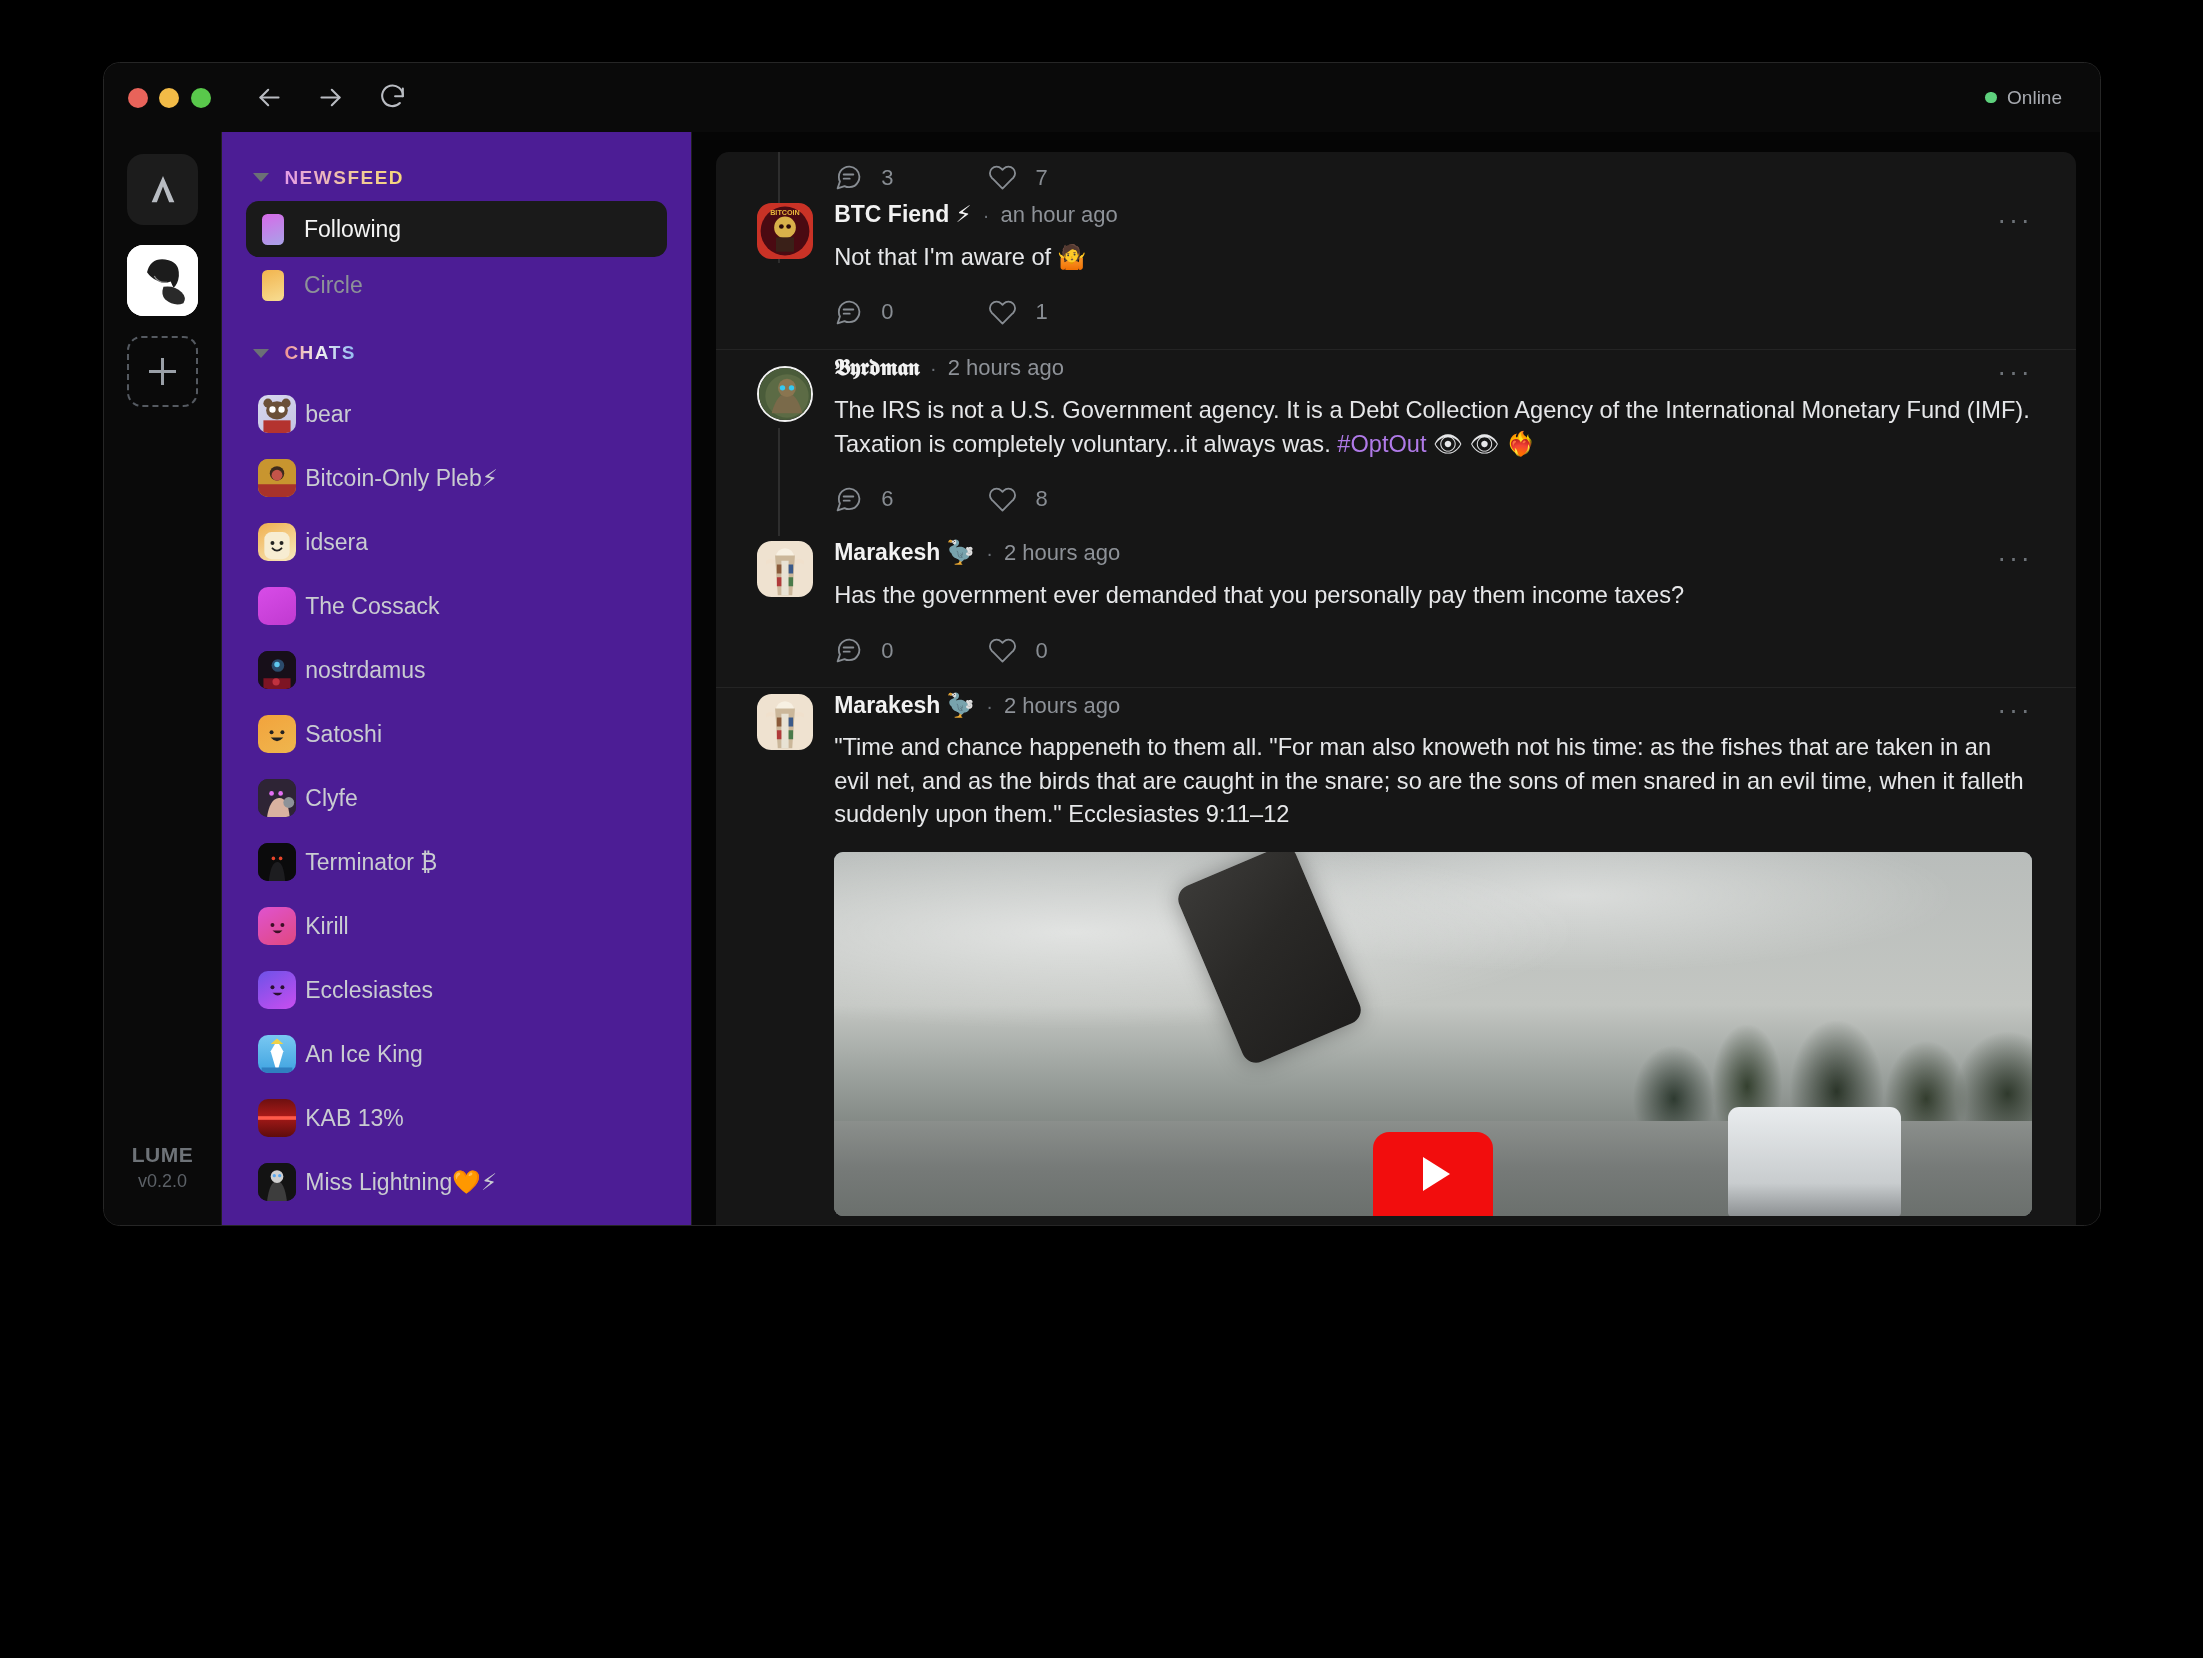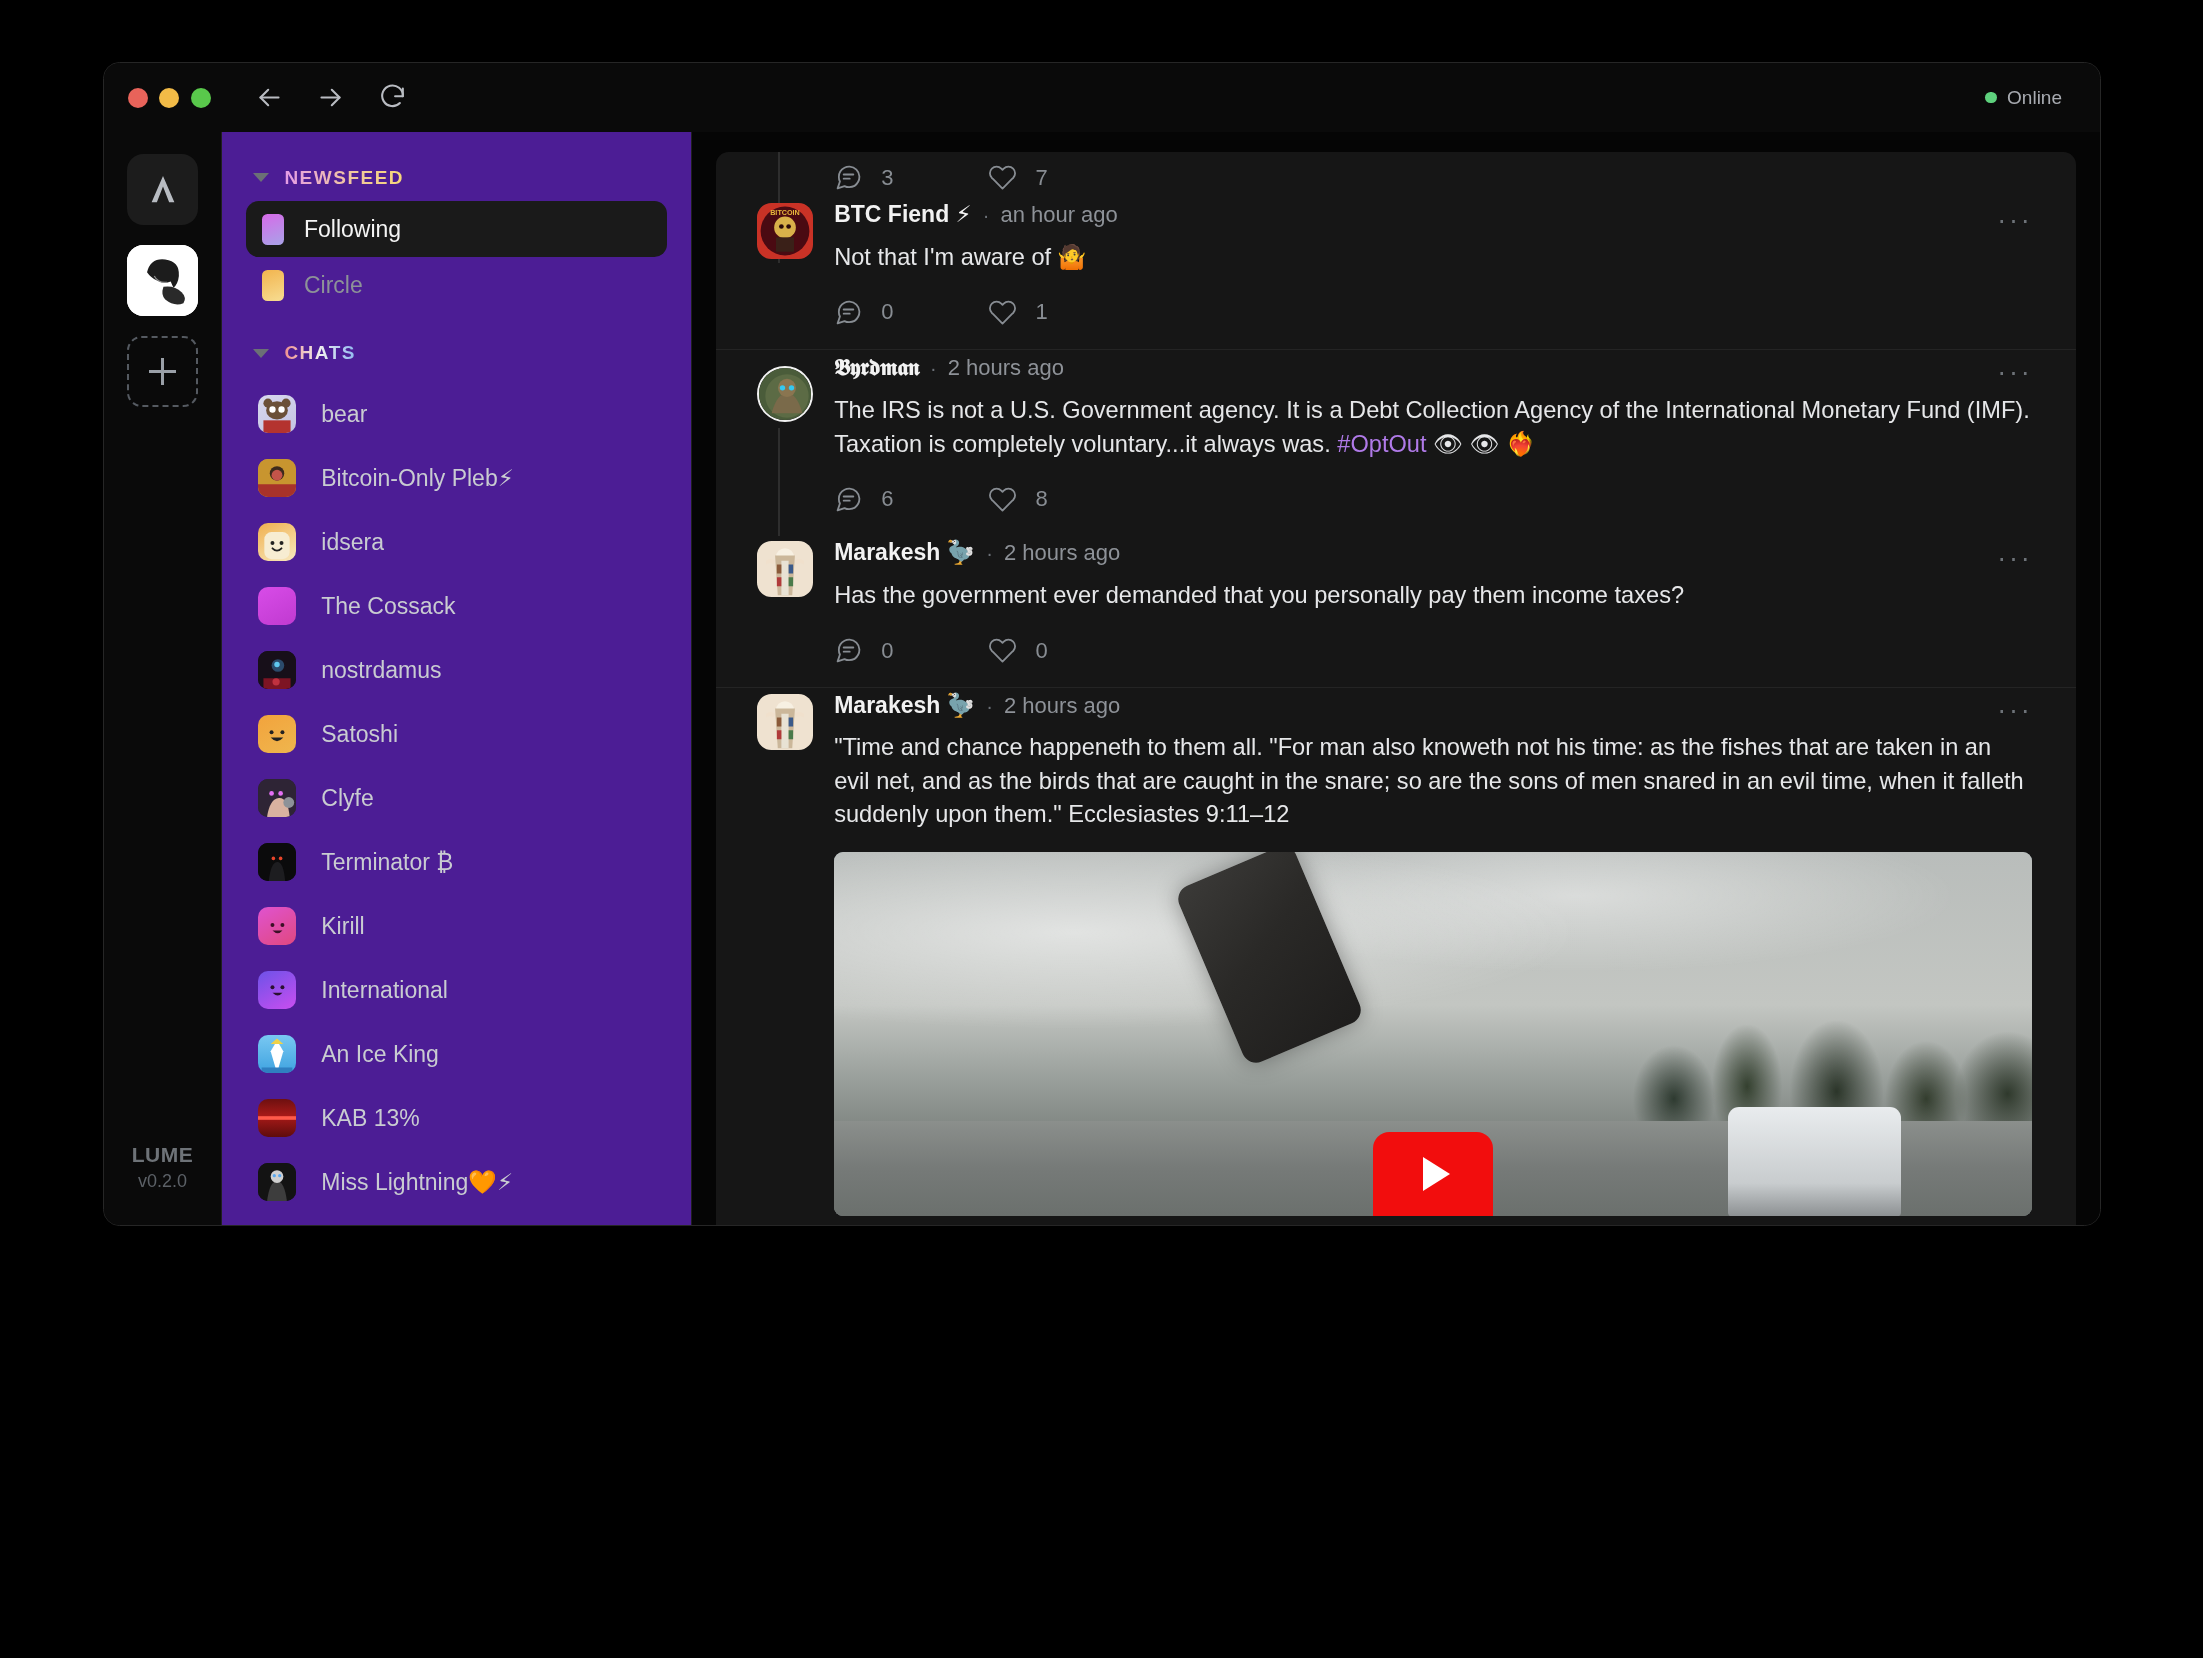--- a/index.html
+++ b/index.html
@@ -150,21 +150,21 @@
     font-size: 23px;
     color: #8d9298;
   }
   .nav-row.active { background: #1a1a1a; color: #f5f5f5; }
   .feed-swatch { width: 22px; height: 31px; border-radius: 5.5px; flex: 0 0 auto; }
   #swatch-following { background: linear-gradient(160deg,#d66ae8,#a9a3e8); }
   #swatch-circle { background: linear-gradient(160deg,#f2b44e,#f7dd92); }
 
   #chats-list { margin-top: 9px; }
   .chat-row {
-    display: flex; align-items: center; gap: 25px;
+    display: flex; align-items: center; gap: 9px;
     height: 64px;
     padding: 0 12.7px;
     border-radius: 12.7px;
     font-size: 23px;
     color: #c9ccd1;
     white-space: nowrap;
   }
   .chat-av {
     width: 38px; height: 38px;
     border-radius: 10px;
@@ -502,21 +502,21 @@
                 <path d="M16 26q6 6 11 0" fill="#3a1026"></path>
               </svg></span>
           <span class="chat-label">Kirill</span>
         </div>
         <div class="chat-row">
           <span class="chat-av" style="background:linear-gradient(150deg,#6d52e8,#c94ef0)"><svg width="38" height="38" viewBox="0 0 42 42">
                 <circle cx="16" cy="18" r="2.2" fill="#2a1030"></circle>
                 <circle cx="27" cy="18" r="2.2" fill="#2a1030"></circle>
                 <path d="M16 24q6 6 11 0" fill="#2a1030"></path>
               </svg></span>
-          <span class="chat-label">International</span>
+          <span class="chat-label">Ecclesiastes</span>
         </div>
         <div class="chat-row">
           <span class="chat-av" style="background:linear-gradient(180deg,#79c8f2,#3fa3e0)"><svg width="38" height="38" viewBox="0 0 42 42">
                 <path d="M21 6l7 12-7 24-7-24z" fill="#ffffff"></path>
                 <path d="M14 10h14l-7-6z" fill="#f0d24a"></path>
                 <path d="M4 36h34v6H4z" fill="#2f7fc0"></path>
               </svg></span>
           <span class="chat-label">An Ice King</span>
         </div>
         <div class="chat-row">

